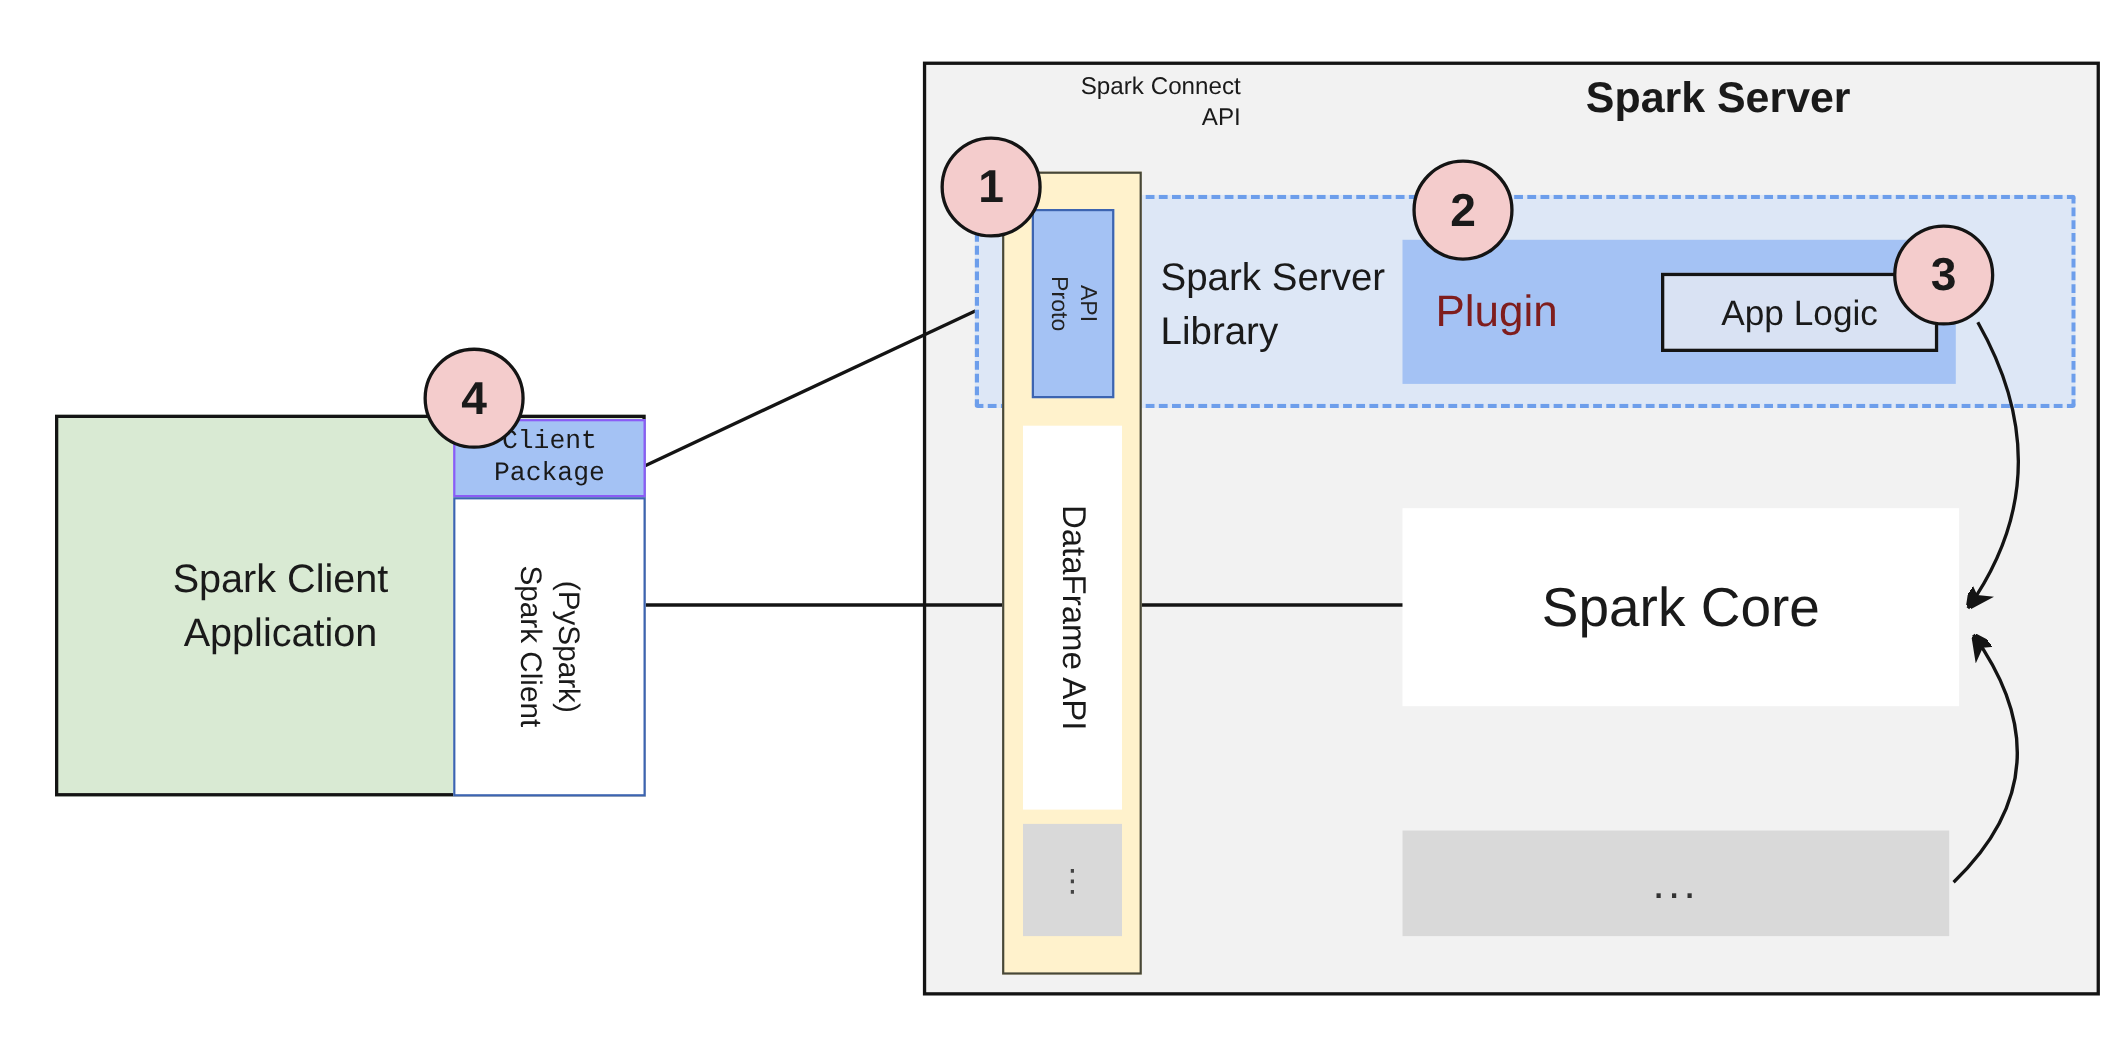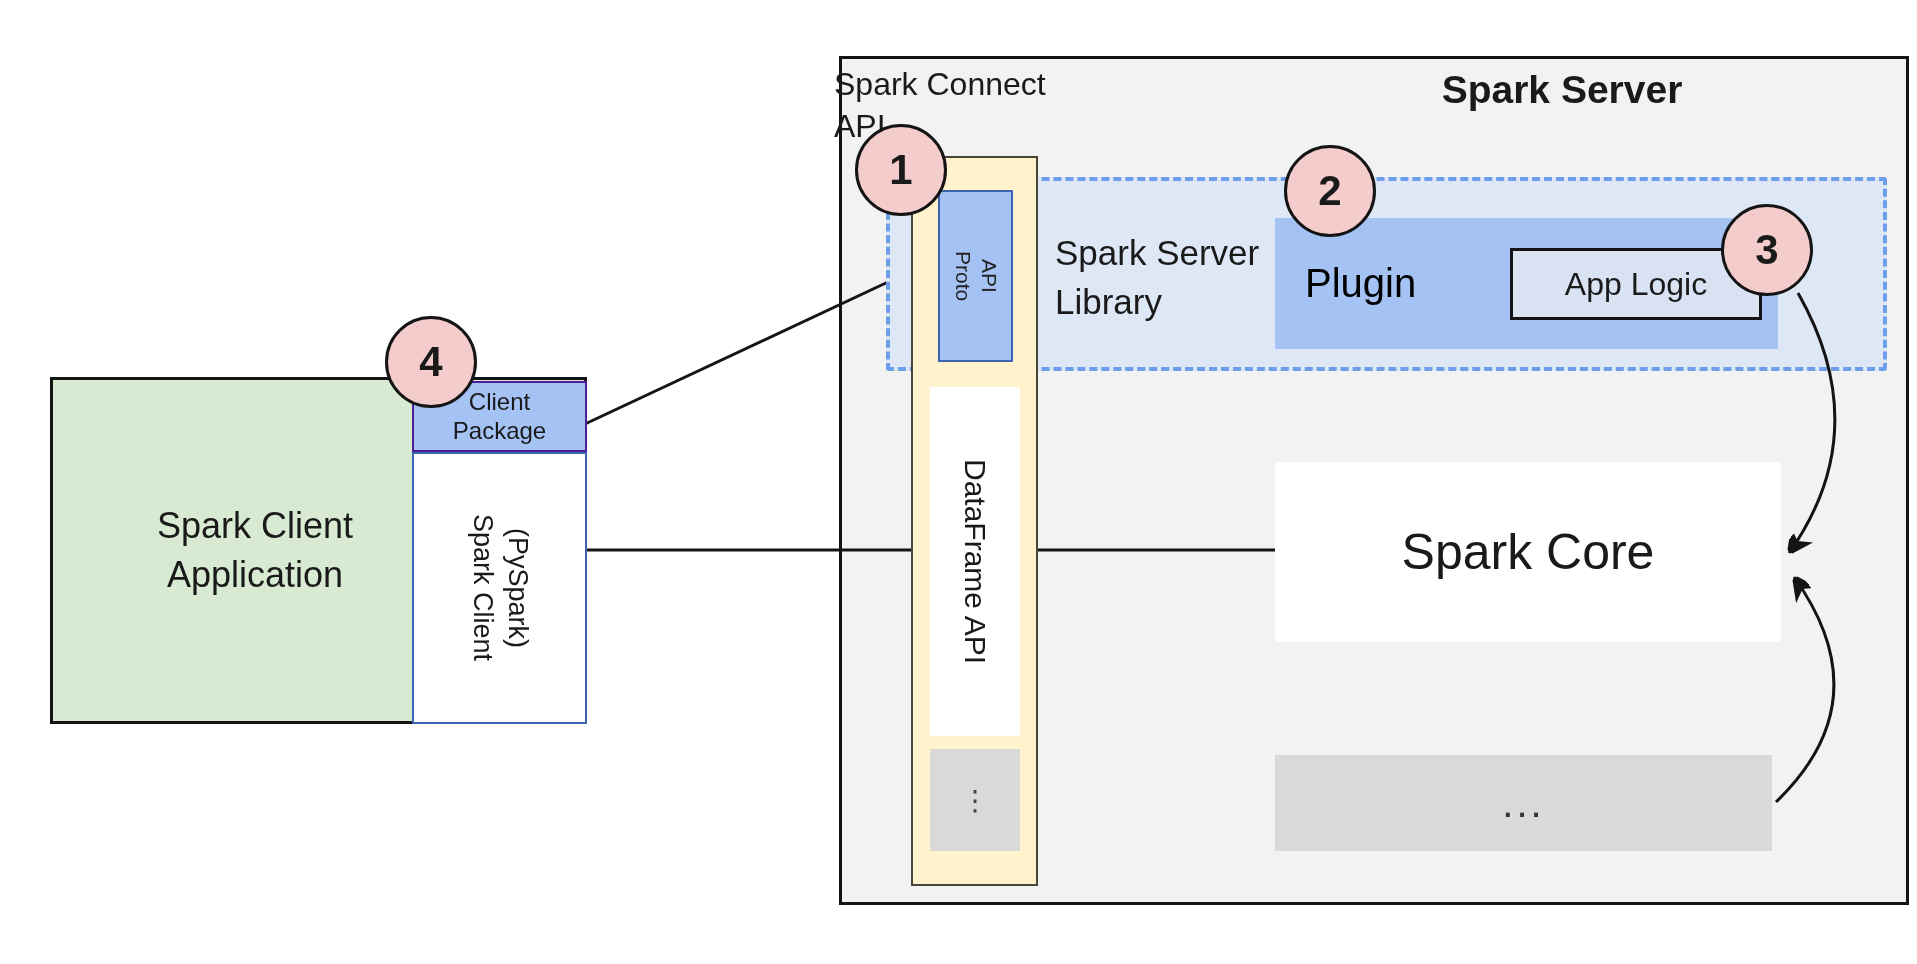--- a/index.html
+++ b/index.html
@@ -26,22 +26,22 @@
     background:#f2f2f2;
     border:3px solid #141414;
     z-index:0;
   }
   .server-title{
     left:1352px; top:68px; width:420px;
     font-size:39px; font-weight:bold; text-align:center;
     z-index:4;
   }
   .connect-api-label{
-    left:834px; top:64px; width:250px;
-    font-size:32px; line-height:1.3; text-align:left;
+    left:878px; top:64px; width:250px;
+    font-size:22px; line-height:1.3; text-align:right;
     z-index:4;
   }
   .dashed-box{
     left:886px; top:177px; width:1001px; height:194px;
     background:#dde7f6;
     border:4px dashed #6d9eeb;
     border-radius:3px;
     z-index:3;
   }
   .library-label{
@@ -75,21 +75,21 @@
     z-index:5;
   }
   .plugin-box{
     left:1275px; top:218px; width:503px; height:131px;
     background:#a4c2f4;
     display:flex; align-items:center; justify-content:flex-start;
     padding-left:30px;
     z-index:4;
   }
   .plugin-label{
-    font-size:40px; color:#000000;
+    font-size:40px; color:#7f1d1d;
   }
   .app-logic-box{
     left:1510px; top:248px; width:252px; height:72px;
     background:#d9e2f3;
     border:3px solid #141414;
     font-size:32px;
     z-index:5;
   }
   .core-box{
     left:1275px; top:462px; width:506px; height:180px;
@@ -112,23 +112,24 @@
     z-index:1;
   }
   .client-app-label{
     left:50px; top:377px; width:410px; height:347px;
     font-size:36px; line-height:1.35;
     z-index:2;
   }
   .package-box{
     left:412px; top:381px; width:175px; height:71px;
     background:#a4c2f4;
-    border:2px solid #4c1d95;
+    border:2px solid #8b5cf6;
     font-size:24px; line-height:1.2;
     z-index:3;
+    font-family:Liberation Mono, monospace;
   }
   .client-lib-box{
     left:412px; top:452px; width:175px; height:272px;
     background:#ffffff;
     border:2.5px solid #3c64b1;
     font-size:27px; line-height:1.3;
     z-index:3;
   }
 
   

